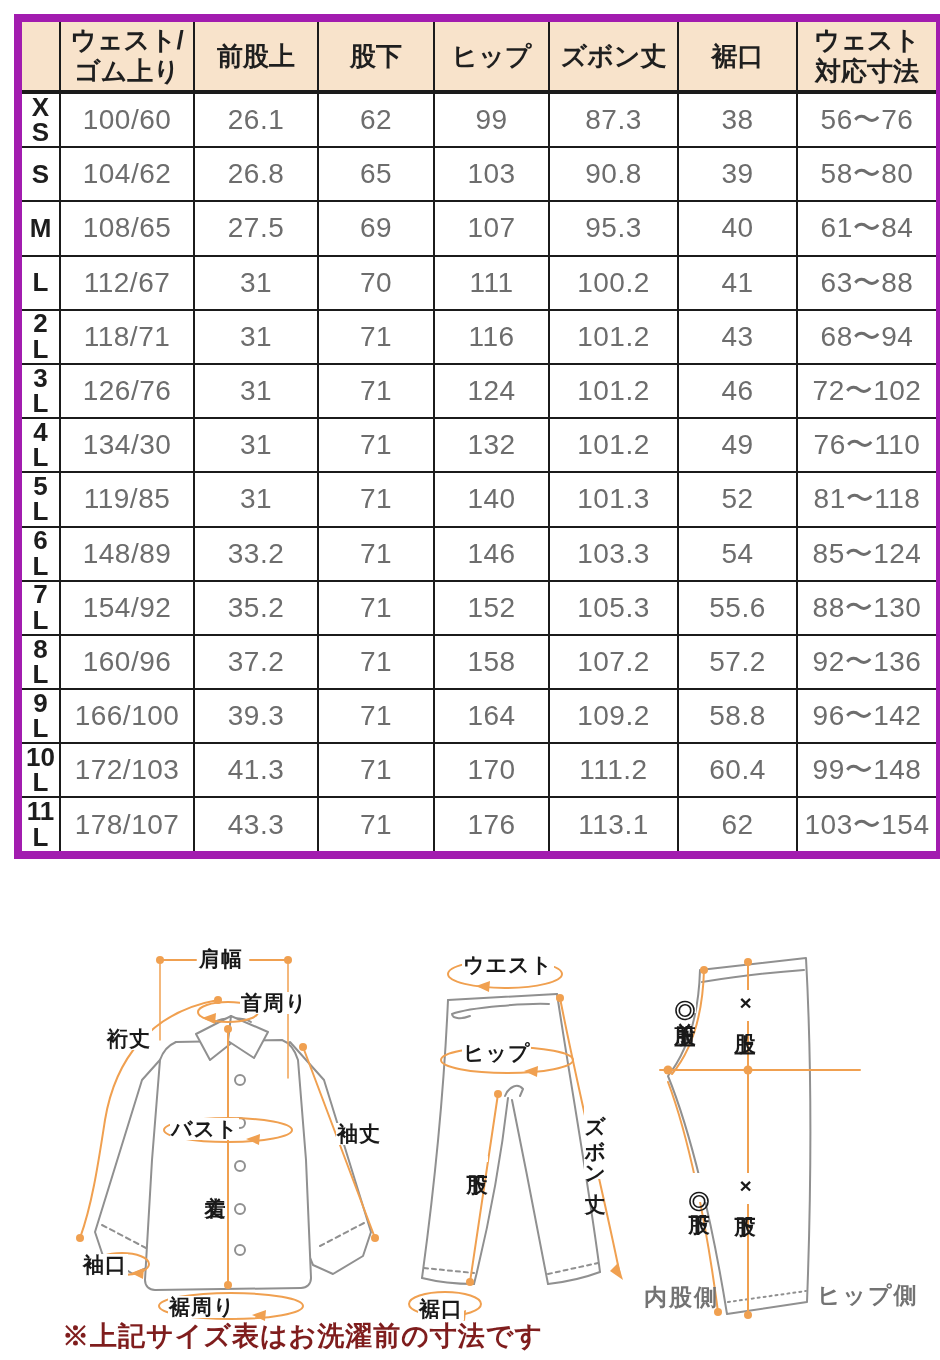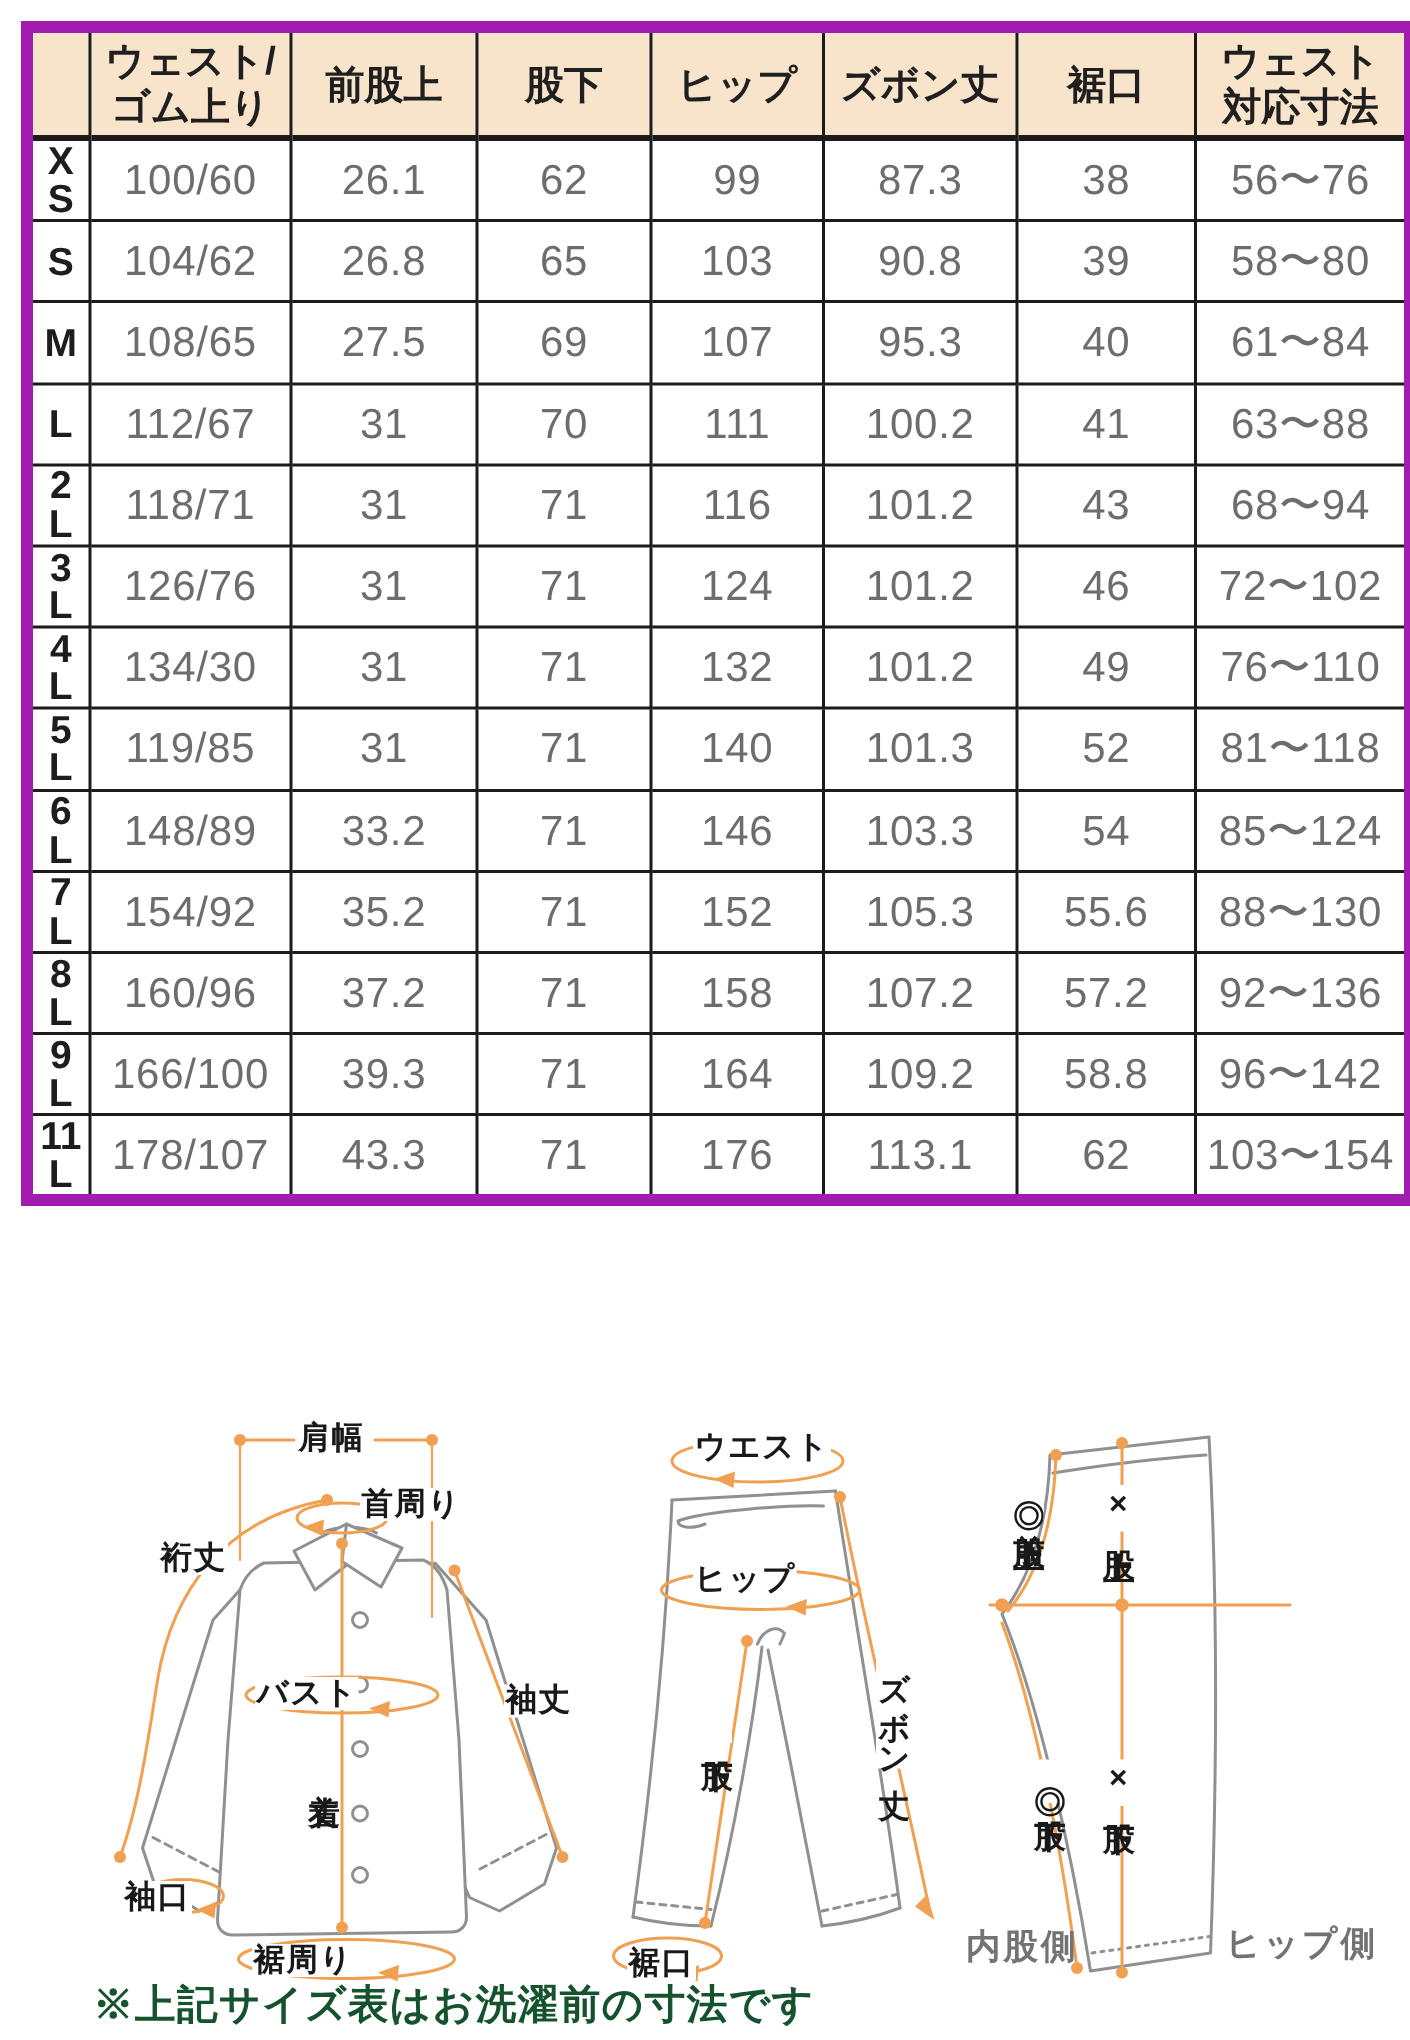--- a/index.html
+++ b/index.html
@@ -37,21 +37,21 @@
     background:#ffffff;line-height:1.05;letter-spacing:1px;white-space:nowrap;
     padding:0 1px;
   }
   .dlabel.v{
     writing-mode:vertical-rl;text-orientation:upright;
     letter-spacing:2px;padding:1px 0;
   }
   .dlabel.gray{color:#737373;font-size:23px;letter-spacing:2px;}
   .wash-note{
     position:absolute;left:62px;top:388px;font-size:27px;font-weight:600;
-    color:#14532d;letter-spacing:1px;white-space:nowrap;
+    color:#7f1d1d;letter-spacing:1px;white-space:nowrap;
   }
 </style>
 </head>
 <body>
 
 <table class="size-table">
   <colgroup>
     <col style="width:42px">
       <col style="width:134px">
       <col style="width:124px">
@@ -199,20 +199,31 @@
 L</th>
         <td>166/100</td>
         <td>39.3</td>
         <td>71</td>
         <td>164</td>
         <td>109.2</td>
         <td>58.8</td>
         <td>96〜142</td>
       </tr>
       <tr>
+        <th class="size-cell">10
+L</th>
+        <td>172/103</td>
+        <td>41.3</td>
+        <td>71</td>
+        <td>170</td>
+        <td>111.2</td>
+        <td>60.4</td>
+        <td>99〜148</td>
+      </tr>
+      <tr>
         <th class="size-cell">11
 L</th>
         <td>178/107</td>
         <td>43.3</td>
         <td>71</td>
         <td>176</td>
         <td>113.1</td>
         <td>62</td>
         <td>103〜154</td>
       </tr>

